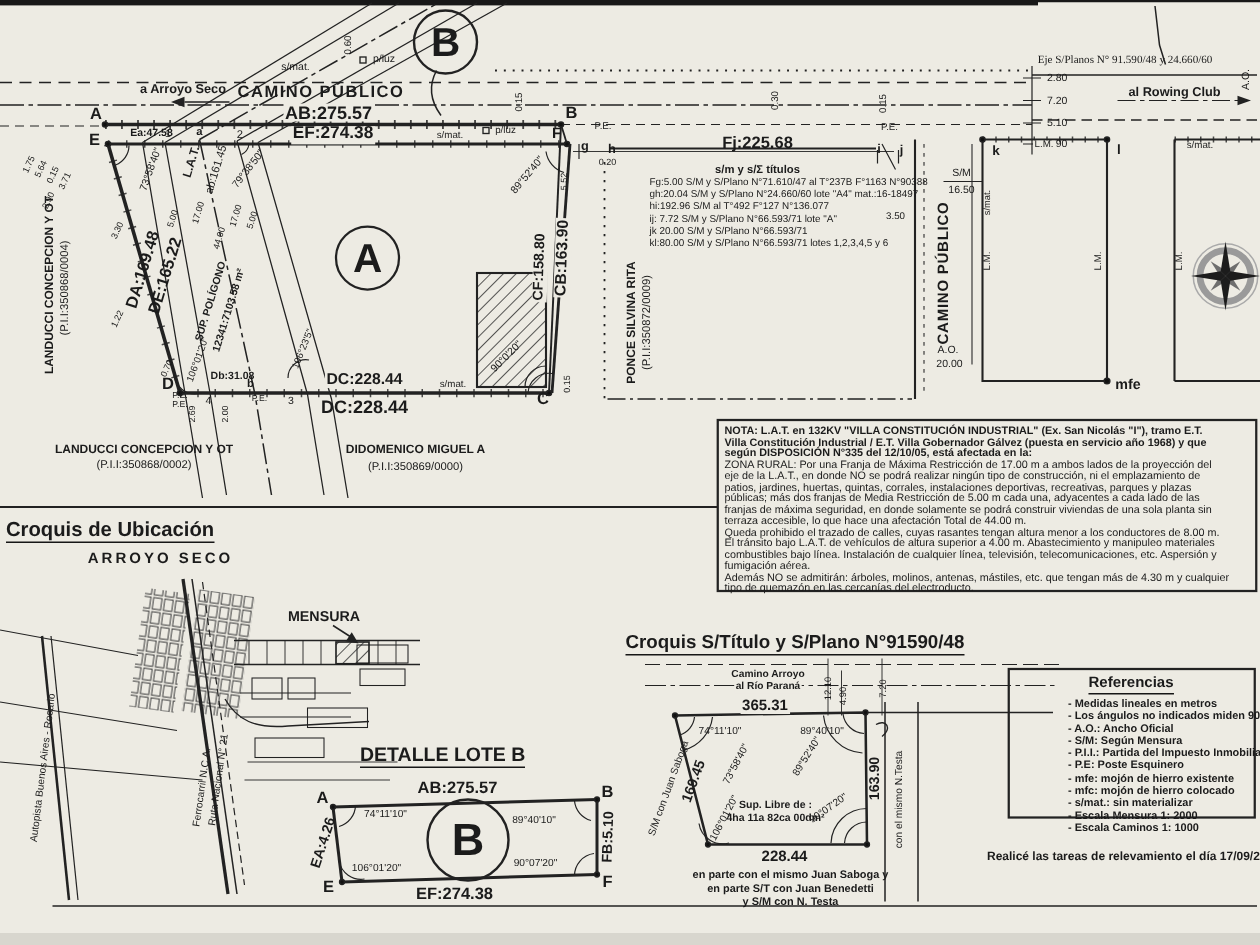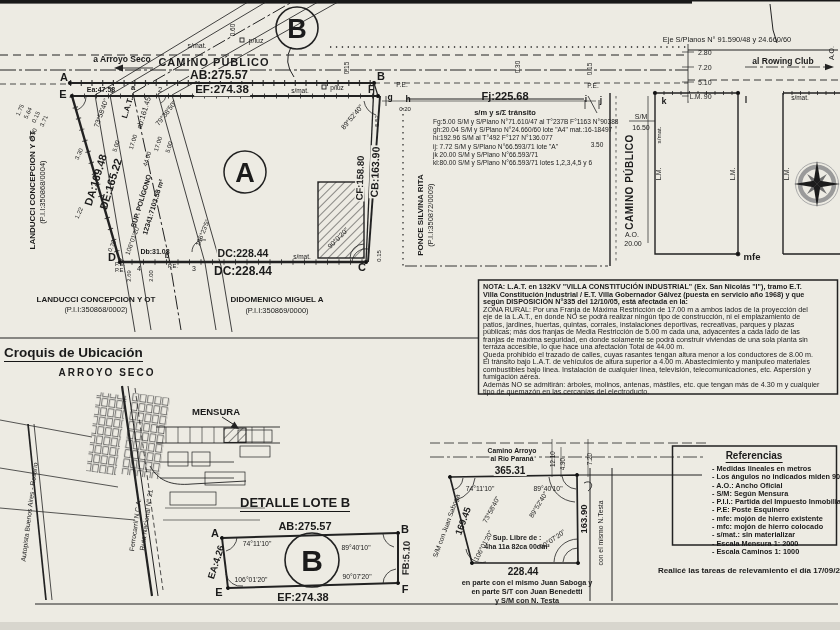--- a/index.html
+++ b/index.html
@@ -213,21 +213,21 @@
 <div class="t b bg" style="left:219px;top:75px;font-size:12px;">AB:275.57</div>
 <div class="t" style="left:197px;top:45px;font-size:7px;">s/mat.</div>
 <div class="t" style="left:256px;top:40px;font-size:7px;">p/luz</div>
 <div class="t" style="left:233px;top:30px;font-size:6.5px;transform:translate(-50%,-50%) rotate(-90deg);">0.60</div>
 <div class="t b" style="left:297px;top:29px;font-size:27px;">B</div>
 <div class="t" style="left:300px;top:91px;font-size:6.5px;">s/mat.</div>
 <div class="t" style="left:337px;top:88px;font-size:6.5px;">p/luz</div>
 <div class="t" style="left:347px;top:68px;font-size:6.5px;transform:translate(-50%,-50%) rotate(-90deg);">0.15</div>
 <div class="t" style="left:518px;top:67px;font-size:6.5px;transform:translate(-50%,-50%) rotate(-90deg);">0.30</div>
 <div class="t" style="left:590px;top:69px;font-size:6.5px;transform:translate(-50%,-50%) rotate(-90deg);">0.15</div>
-<div class="t" style="left:727px;top:40px;font-size:7.4px;">Eje S/Planos N° 91.590/48 y 24.660/60</div>
+<div class="t" style="left:750px;top:40px;font-size:7.4px;font-family:Liberation Serif, serif;">Eje S/Planos N° 91.590/48 y 24.660/60</div>
 <div class="l" style="left:698px;top:49px;font-size:7px;">2.80</div>
 <div class="l" style="left:698px;top:64px;font-size:7px;">7.20</div>
 <div class="l" style="left:698px;top:79px;font-size:7px;">5.10</div>
 <div class="l" style="left:698px;top:93px;font-size:7px;">4.90</div>
 <div class="t b" style="left:783px;top:61px;font-size:8.5px;">al Rowing Club</div>
 <div class="t" style="left:831px;top:53px;font-size:7px;transform:translate(-50%,-50%) rotate(-90deg);">A.O.</div>
 <div class="t" style="left:800px;top:98px;font-size:6.5px;">s/mat.</div>
 
 <div class="t b" style="left:64px;top:77px;font-size:11px;">A</div>
 <div class="t b" style="left:63px;top:94px;font-size:11px;">E</div>
@@ -296,21 +296,21 @@
 
 <div class="t" style="left:338px;top:238px;font-size:7px;transform:translate(-50%,-50%) rotate(-45deg);">90°0'20"</div>
 <div class="t b bg" style="left:360px;top:178px;font-size:9.5px;transform:translate(-50%,-50%) rotate(-88deg);">CF:158.80</div>
 <div class="t b bg" style="left:375px;top:172px;font-size:10.5px;transform:translate(-50%,-50%) rotate(-88deg);">CB:163.90</div>
 <div class="t b" style="left:362px;top:267px;font-size:11px;">C</div>
 <div class="t" style="left:379px;top:256px;font-size:6px;transform:translate(-50%,-50%) rotate(-90deg);">0.15</div>
 <div class="t b" style="left:421px;top:215px;font-size:8px;transform:translate(-50%,-50%) rotate(-90deg);">PONCE SILVINA RITA</div>
 <div class="t" style="left:431px;top:215px;font-size:7.5px;transform:translate(-50%,-50%) rotate(-90deg);">(P.I.I:350872/0009)</div>
 
 <div class="t b" style="left:505px;top:96px;font-size:11px;">Fj:225.68</div>
-<div class="t b" style="left:505px;top:113px;font-size:7.5px;">s/m y s/Σ tránsito</div>
+<div class="t b" style="left:505px;top:113px;font-size:7.5px;">s/m y s/Σ títulos</div>
 <div class="l" style="left:433px;top:118px;">
   <div class="fj-row">Fg:5.00   S/M y S/Plano N°71.610/47 al T°237B F°1163 N°90388</div>
   <div class="fj-row">gh:20.04 S/M y S/Plano N°24.660/60 lote "A4" mat.:16-18497</div>
   <div class="fj-row">hi:192.96 S/M al T°492 F°127 N°136.077</div>
   <div class="fj-row">ij: 7.72   S/M y S/Plano N°66.593/71 lote "A"</div>
   <div class="fj-row">jk 20.00  S/M y S/Plano N°66.593/71</div>
   <div class="fj-row">kl:80.00  S/M y S/Plano N°66.593/71 lotes 1,2,3,4,5 y 6</div>
 </div>
 <div class="t" style="left:593px;top:86px;font-size:6.5px;">P.E.</div>
 <div class="t b" style="left:586px;top:99px;font-size:8.5px;">i</div>
@@ -364,20 +364,21 @@
 <div class="t b" style="left:405px;top:589px;font-size:11px;">F</div>
 <div class="t b" style="left:216px;top:562px;font-size:9.5px;transform:translate(-50%,-50%) rotate(-72deg);">EA:4.26</div>
 <div class="t b" style="left:406px;top:558px;font-size:9.5px;transform:translate(-50%,-50%) rotate(-88deg);">FB:5.10</div>
 <div class="t b bg" style="left:303px;top:597px;font-size:11px;">EF:274.38</div>
 <div class="t" style="left:257px;top:544px;font-size:6.8px;">74°11'10"</div>
 <div class="t" style="left:356px;top:548px;font-size:6.8px;">89°40'10"</div>
 <div class="t" style="left:251px;top:580px;font-size:6.8px;">106°01'20"</div>
 <div class="t" style="left:357px;top:577px;font-size:6.8px;">90°07'20"</div>
 <div class="t b" style="left:312px;top:561px;font-size:30px;">B</div>
 
+<div class="l b" style="left:417px;top:421px;font-size:12.5px;"><span class="hd">Croquis S/Título y S/Plano N°91590/48</span></div>
 <div class="t b bg" style="left:512px;top:451px;font-size:6.8px;">Camino Arroyo</div>
 <div class="t b bg" style="left:512px;top:459px;font-size:6.8px;">al Río Paraná</div>
 <div class="t" style="left:553px;top:459px;font-size:6.3px;transform:translate(-50%,-50%) rotate(-90deg);">12.10</div>
 <div class="t" style="left:563px;top:464px;font-size:6.3px;transform:translate(-50%,-50%) rotate(-90deg);">4.90</div>
 <div class="t" style="left:590px;top:459px;font-size:6.3px;transform:translate(-50%,-50%) rotate(-90deg);">7.20</div>
 <div class="t b bg" style="left:510px;top:471px;font-size:10px;">365.31</div>
 <div class="t" style="left:480px;top:489px;font-size:6.8px;">74°11'10"</div>
 <div class="t" style="left:548px;top:489px;font-size:6.8px;">89°40'10"</div>
 <div class="t" style="left:492px;top:510px;font-size:6.8px;transform:translate(-50%,-50%) rotate(-62deg);">73°58'40"</div>
 <div class="t" style="left:539px;top:505px;font-size:6.8px;transform:translate(-50%,-50%) rotate(-58deg);">89°52'40"</div>

